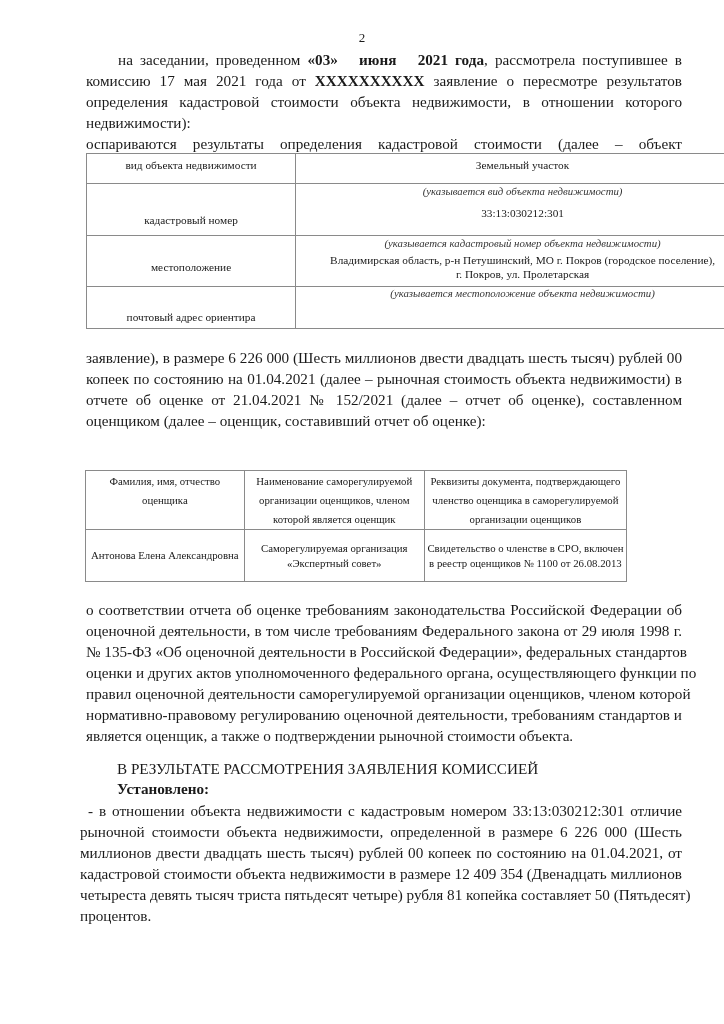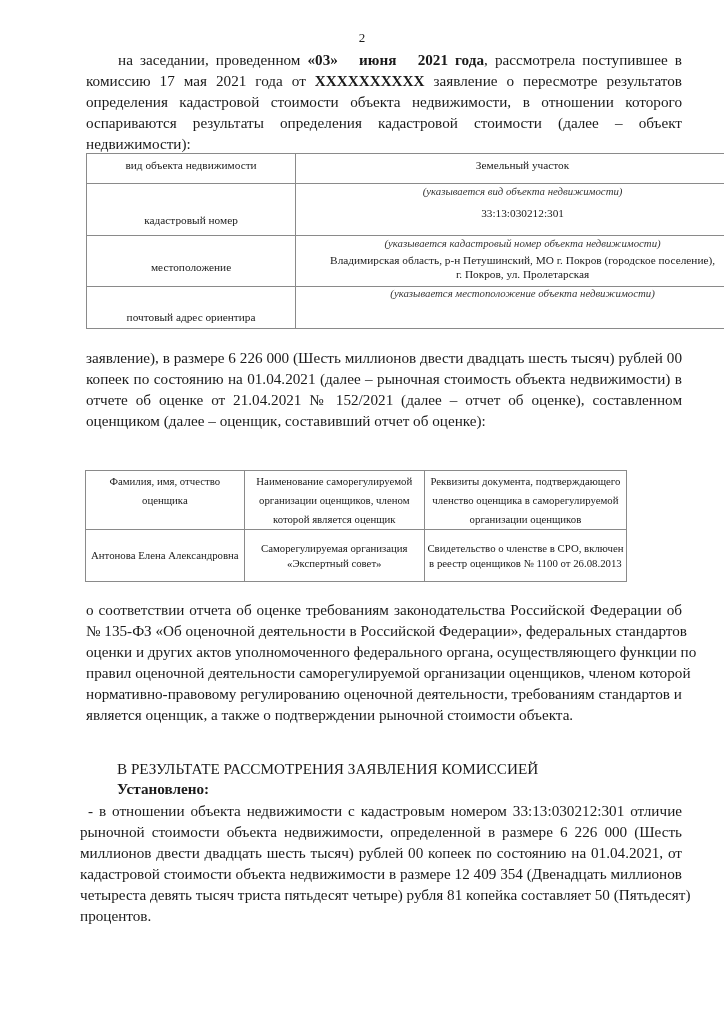--- a/index.html
+++ b/index.html
@@ -17,22 +17,22 @@
 </style>
 </head>
 <body>
 
 <div class="abs page-num">2</div>
 
 <div class="abs para" style="top:49px; left:86px; width:596px;">
   <span class="line" style="padding-left:32px;"><span>на заседании, проведенном </span><span class="b">«03»</span>&nbsp;&nbsp;&nbsp;<span class="b">июня</span>&nbsp;&nbsp;&nbsp;<span class="b">2021 года</span><span>, рассмотрела поступившее в</span></span>
   <span class="line"><span>комиссию   17   мая   2021 года от </span><span class="b">XXXXXXXXXX</span><span> заявление о пересмотре результатов</span></span>
   <span class="line">определения кадастровой стоимости объекта недвижимости, в отношении которого</span>
+  <span class="line l">недвижимости):</span>
   <span class="line">оспариваются результаты определения кадастровой стоимости (далее – объект</span>
-  <span class="line l">недвижимости):</span>
 </div>
 
 <table style="top:153px; left:86px; width:664px;">
   <colgroup>
       <col style="width:188px">
       <col style="width:408px">
     </colgroup>
   <tbody>
       <tr style="height:30px;">
     <td style="padding-top:5px;">вид объекта недвижимости</td>
@@ -90,20 +90,21 @@
     <td style="vertical-align:middle; padding:0 1px; white-space:nowrap;">
       <div>Свидетельство о членстве в СРО, включен</div>
       <div>в реестр  оценщиков № 1100 от 26.08.2013</div>
     </td>
   </tr>
 </tbody>
   </table>
 
 <div class="abs para" style="top:599px; left:86px; width:596px;">
   <span class="line">о соответствии отчета об оценке требованиям законодательства Российской Федерации об</span>
+  <span class="line">оценочной деятельности, в том числе требованиям Федерального закона от 29 июля 1998 г.</span>
   <span class="line">№ 135-ФЗ «Об оценочной деятельности в Российской Федерации», федеральных стандартов</span>
   <span class="line" style="width:588px;">оценки и других актов уполномоченного федерального органа, осуществляющего функции по</span>
   <span class="line">правил оценочной деятельности саморегулируемой организации оценщиков, членом которой</span>
   <span class="line">нормативно-правовому регулированию оценочной деятельности, требованиям стандартов и</span>
   <span class="line l">является оценщик, а также о подтверждении рыночной стоимости объекта.</span>
 </div>
 
 <div class="abs para" style="top:758px; left:117px; text-align:left;">В РЕЗУЛЬТАТЕ РАССМОТРЕНИЯ ЗАЯВЛЕНИЯ КОМИССИЕЙ</div>
 <div class="abs para b" style="top:778px; left:117px; text-align:right;">Установлено:</div>
 

